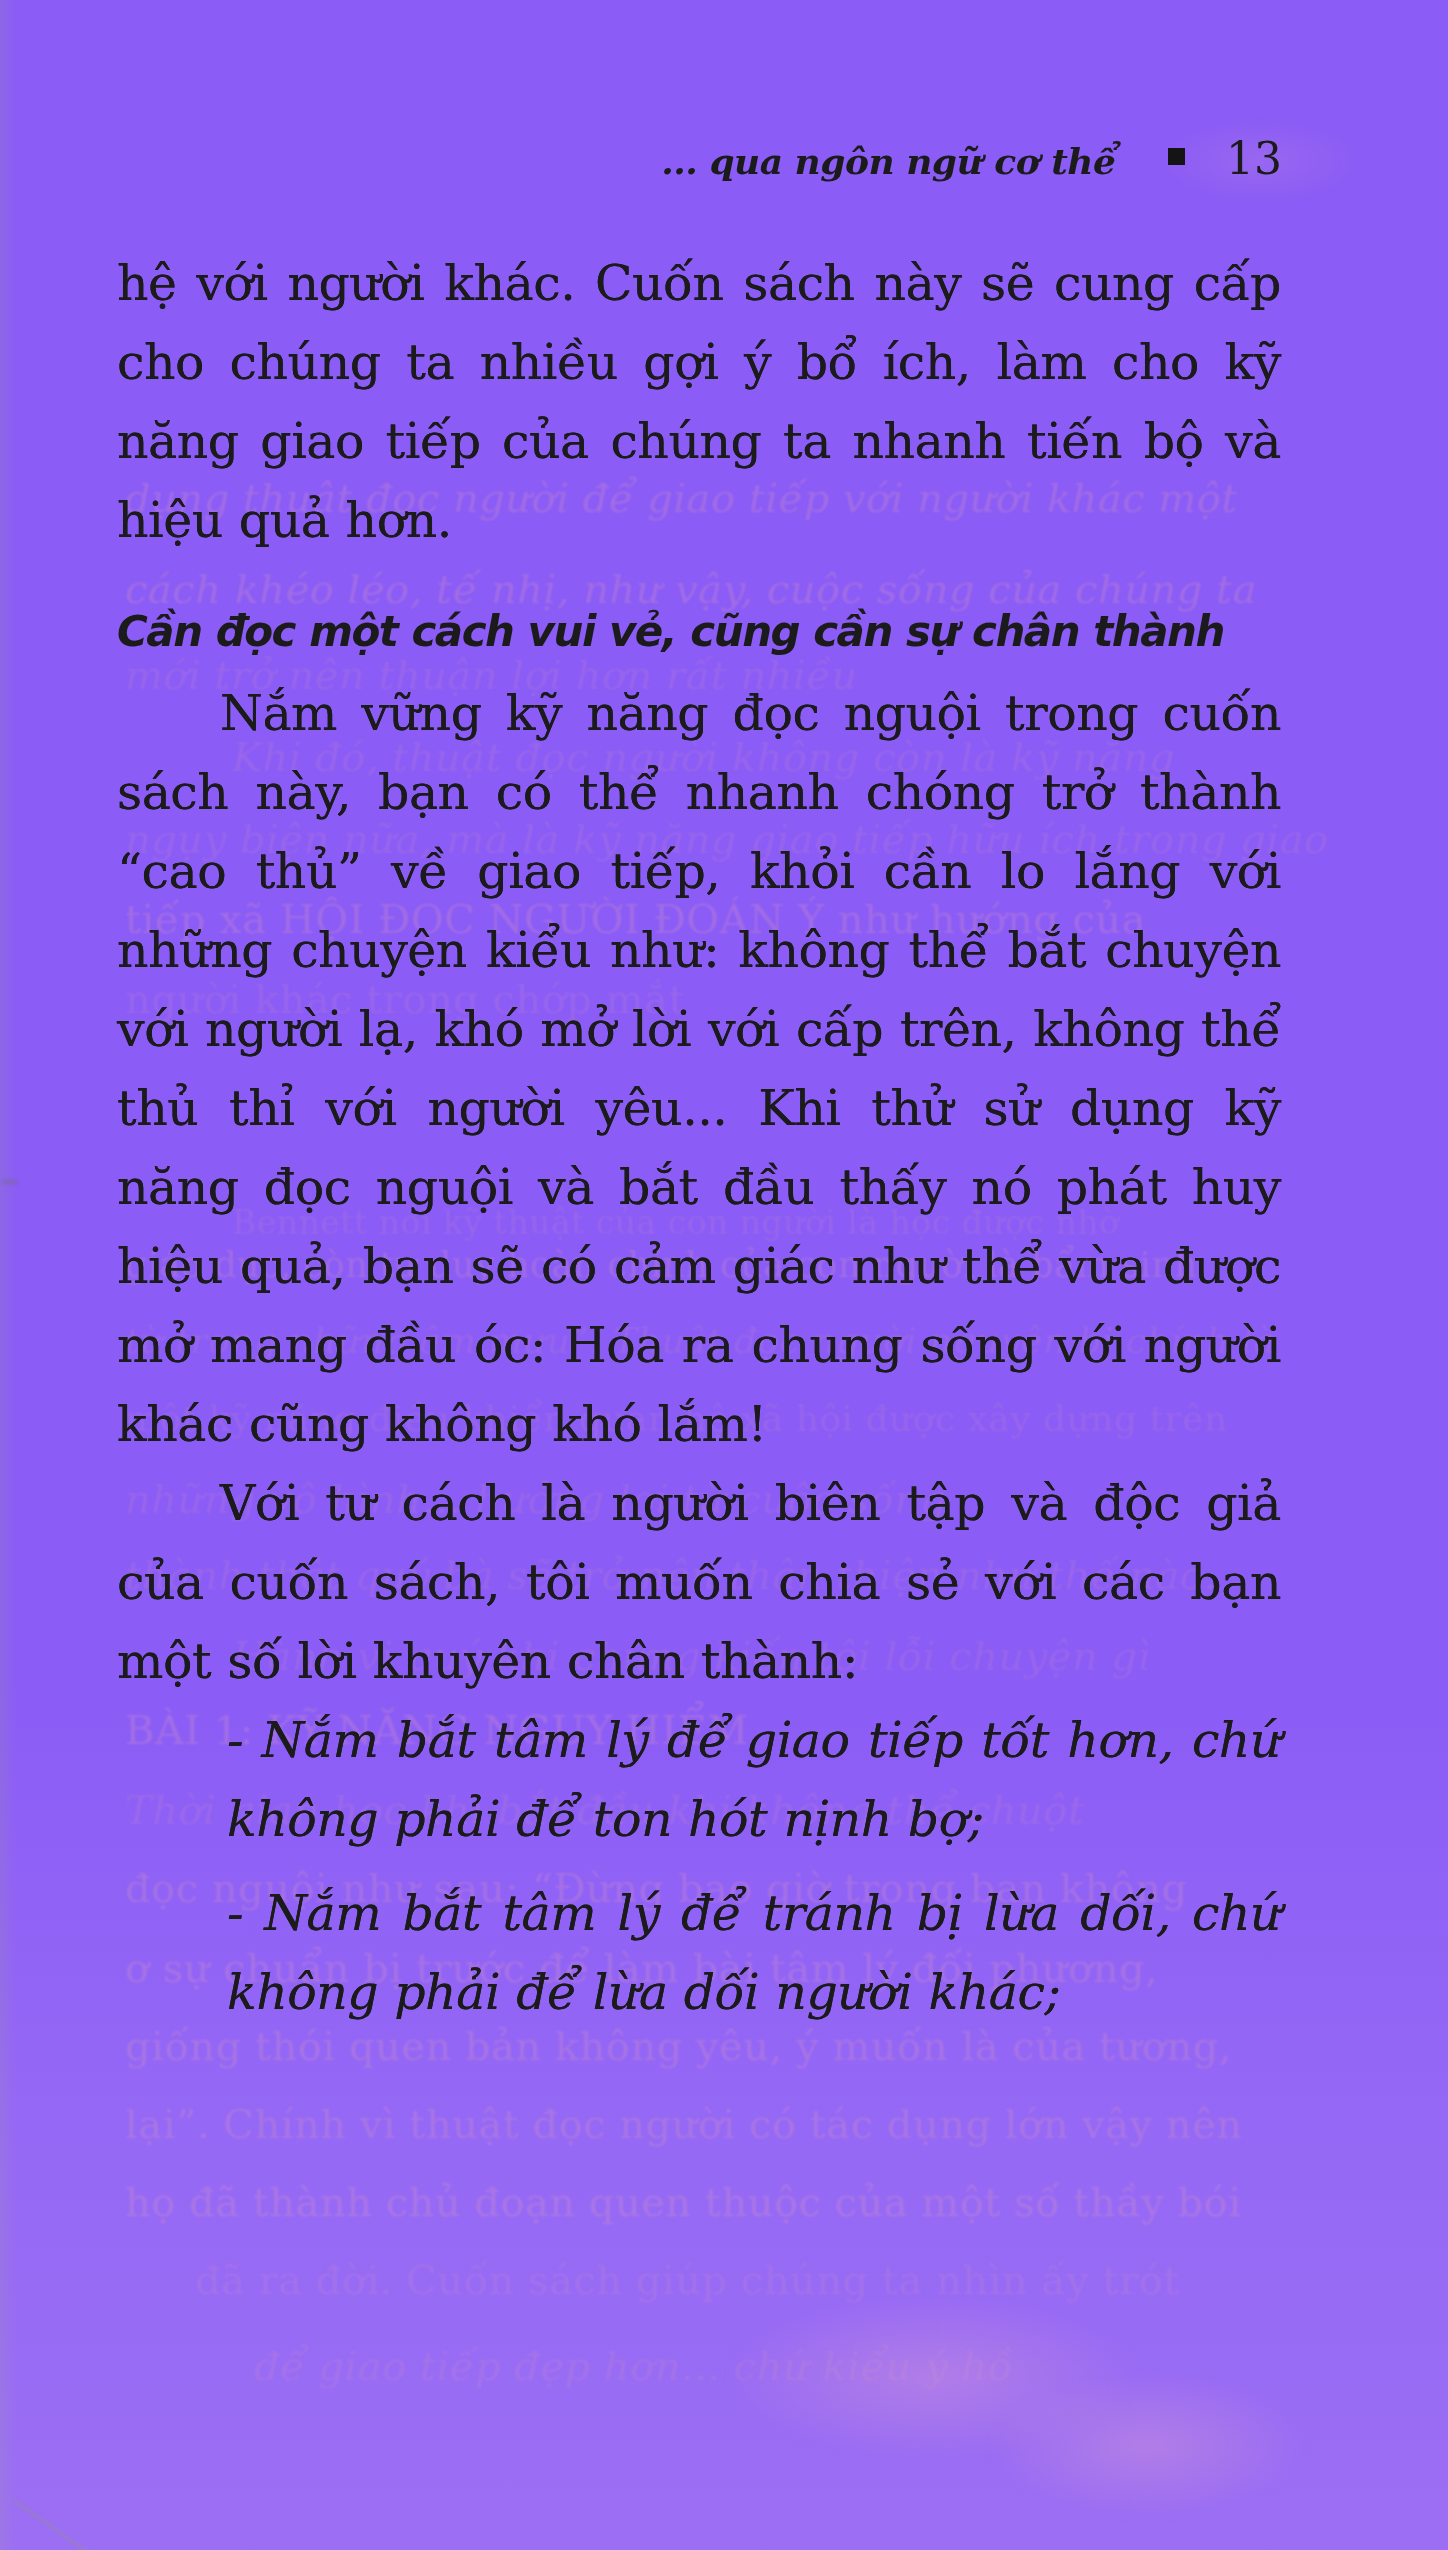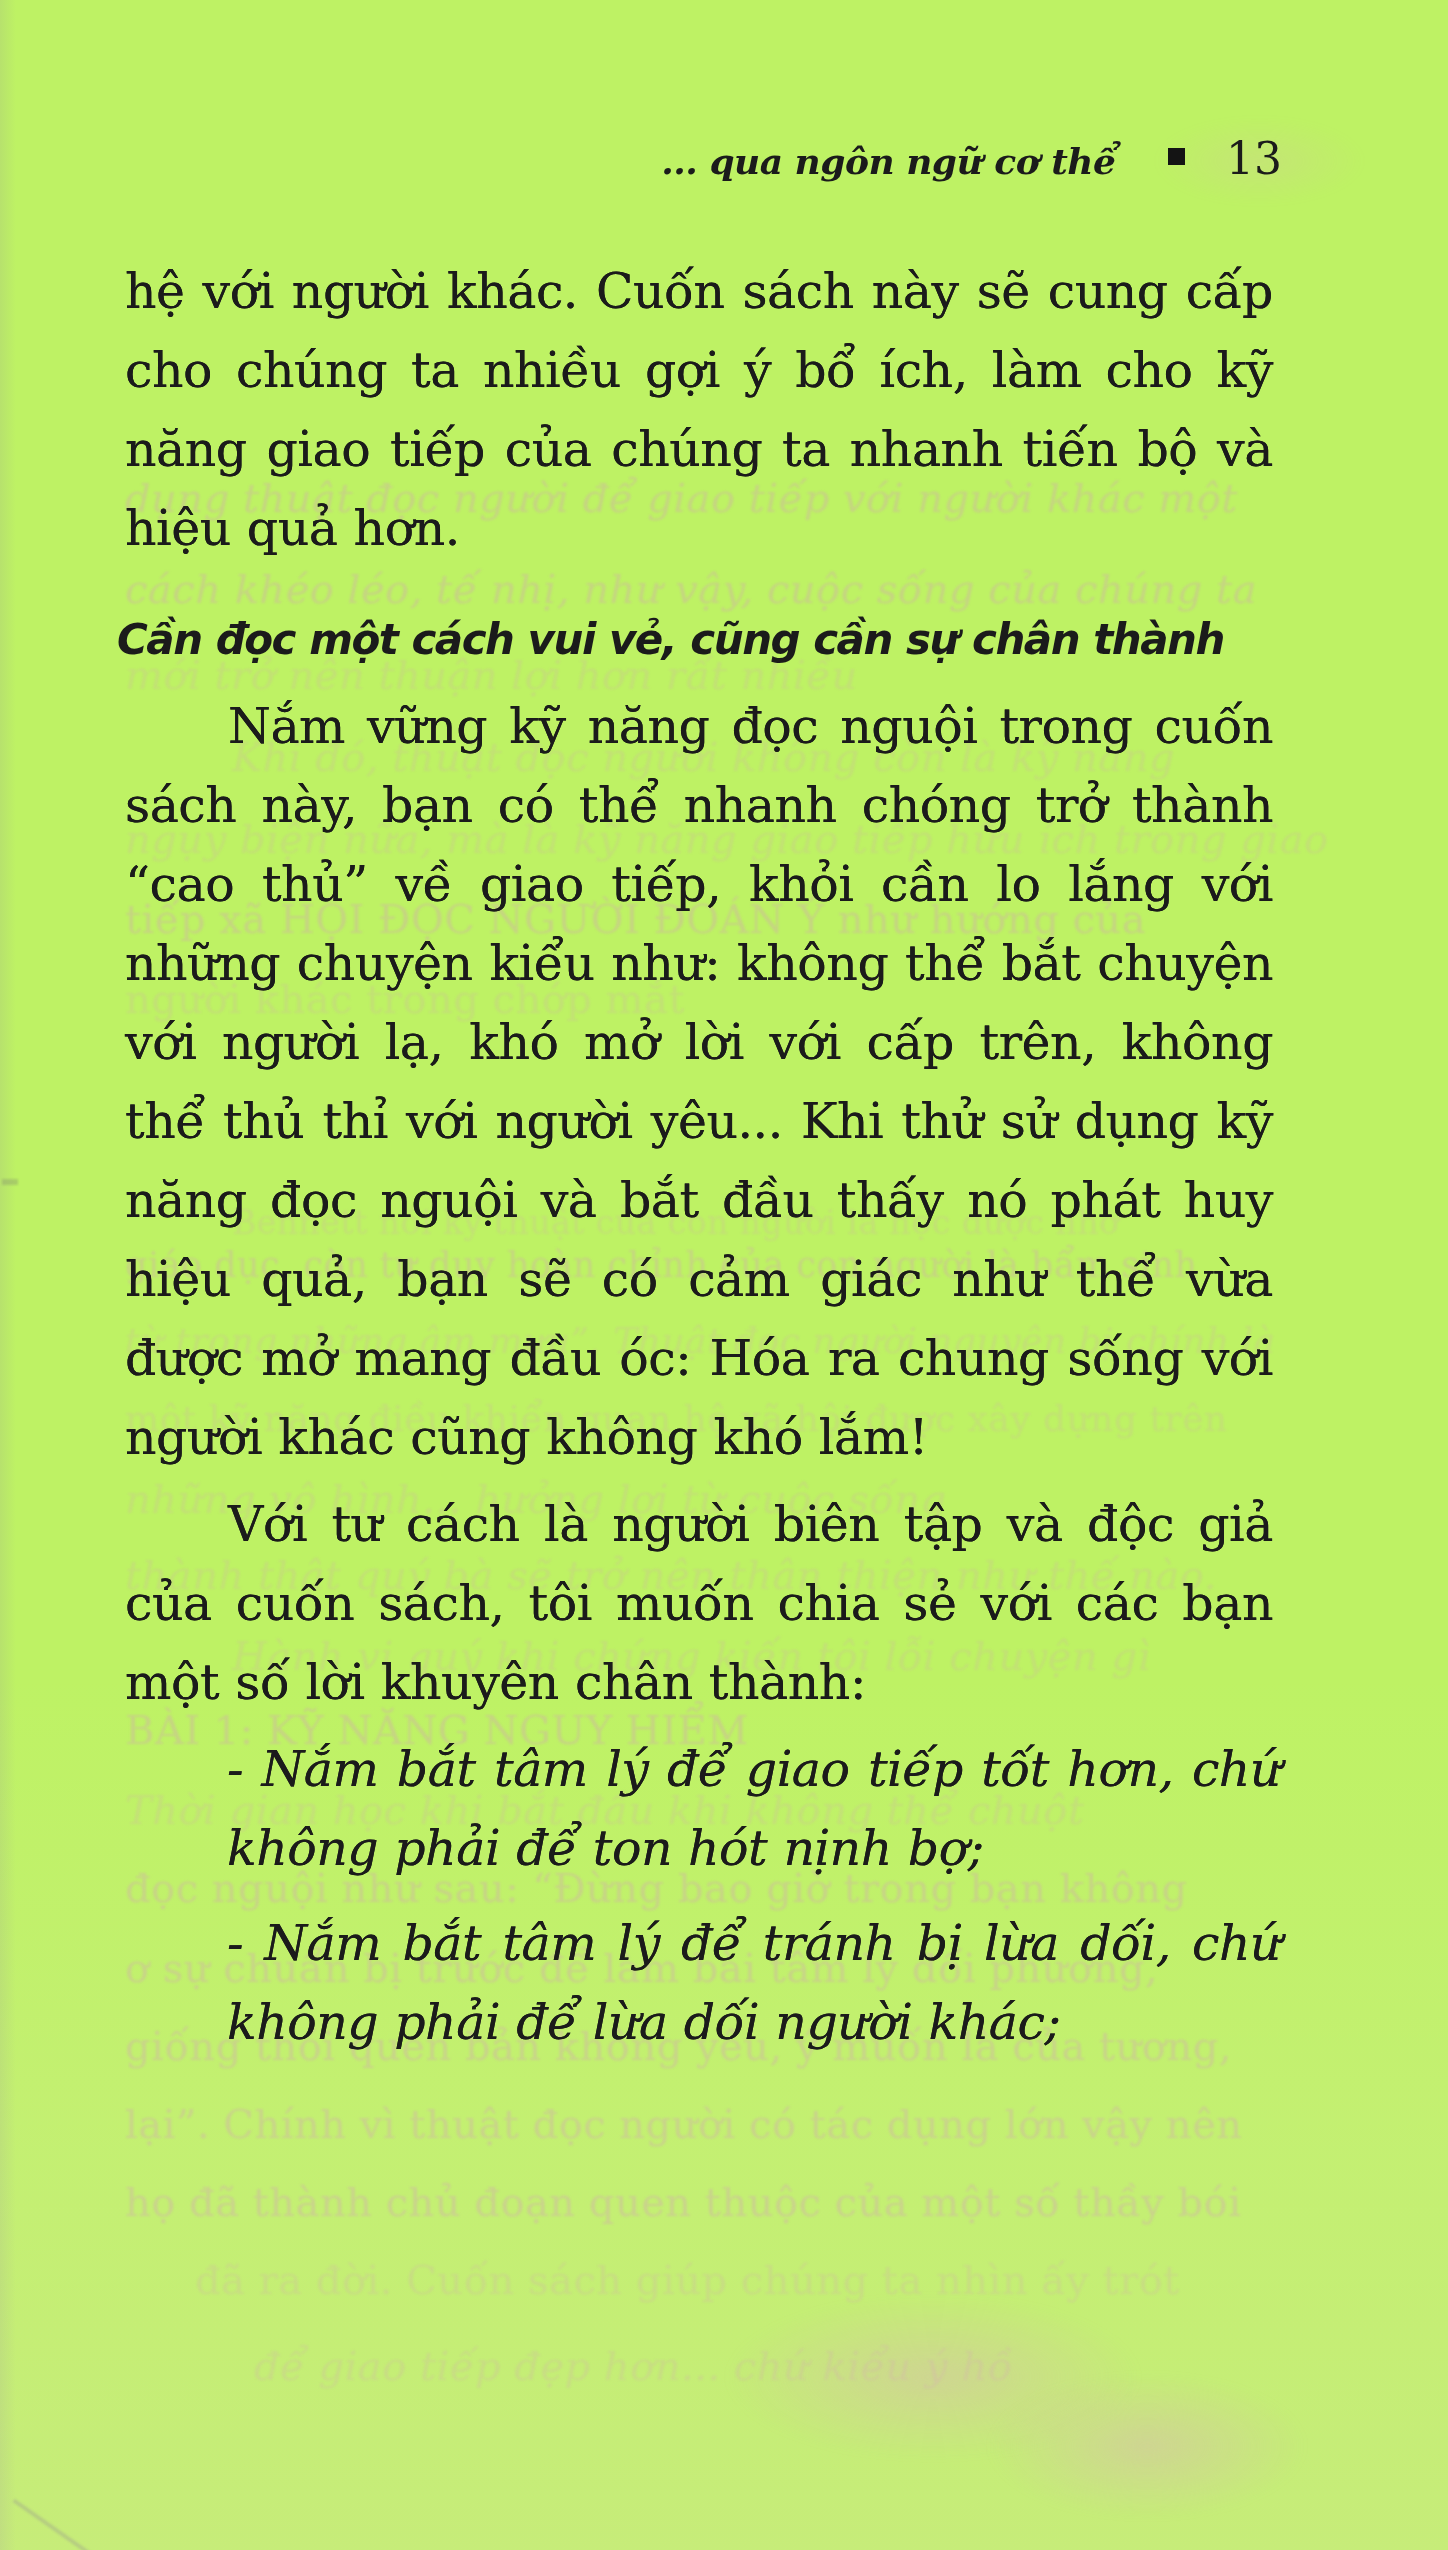--- a/index.html
+++ b/index.html
@@ -1,20 +1,20 @@
 <!DOCTYPE html>
 <html><head>
 <meta charset="utf-8">
 <style>
   html, body { margin: 0; padding: 0; background: #ffffff; }
   .page {
     position: relative;
     width: 1449px;
     height: 2550px;
-    background: #bef264;
+    background: #8b5cf6;
     overflow: hidden;
     font-family: "DejaVu Serif", serif;
     color: #1b1b1b;
   }
 
   
   .edge-shade {
     position: absolute; left: 0; top: 0; bottom: 0; width: 15.6px;
     background: linear-gradient(90deg, rgba(150,150,150,0.18), rgba(150,150,150,0));
   }
@@ -66,21 +66,21 @@
   }
   .page-number { font-size: 44px; }
 
   
   .text-column {
     position: absolute; left: 117px; top: 244px; width: 1164px; z-index: 2;
     font-size: 49px; line-height: 79px; text-align: justify;
     letter-spacing: -0.5px; word-spacing: 1px;
     text-shadow: 0 0 0.5px currentColor;
   }
-  .text-column p { margin: 8px; }
+  .text-column p { margin: 0; }
   .indent { text-indent: 103px; }
   .section-heading {
     margin: 32px 0 2.9px 0;
     font-family: "DejaVu Sans", sans-serif;
     font-style: italic; font-weight: bold; font-size: 42px;
     line-height: 79px; letter-spacing: -1.5px;
     text-shadow: none;
   }
   .bullet {
     margin: 0 0 15.6px 110px !important;

